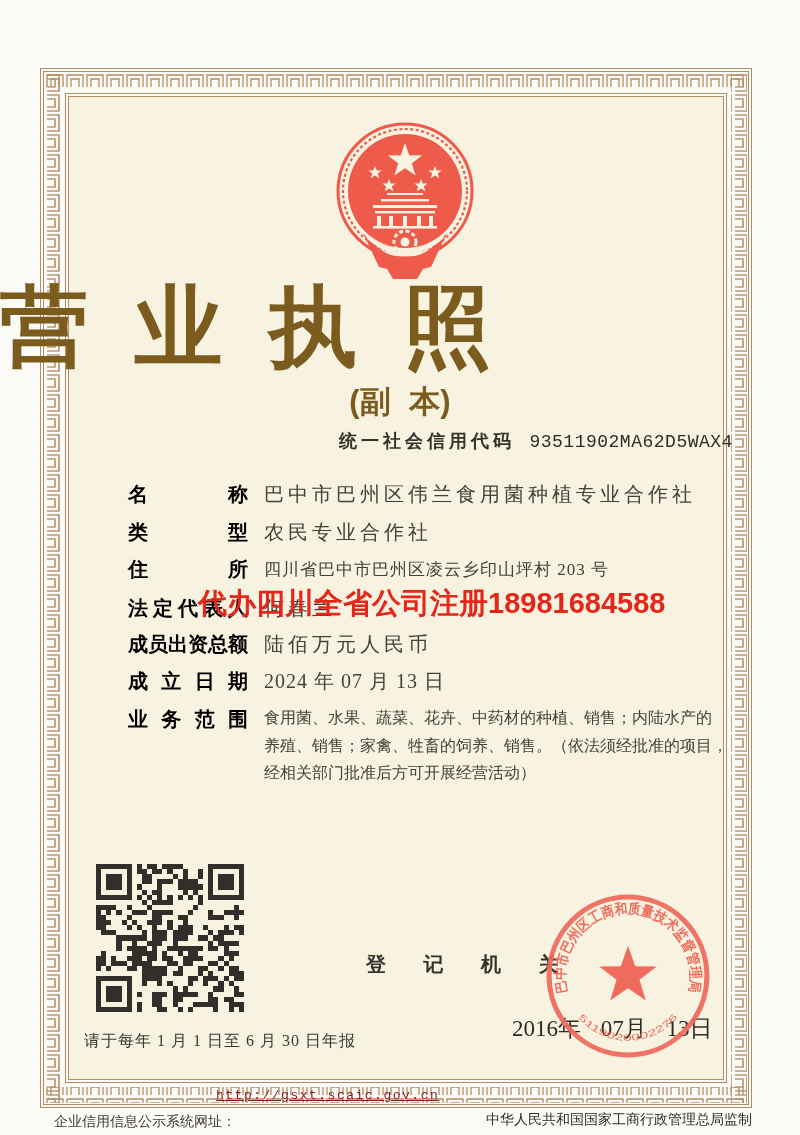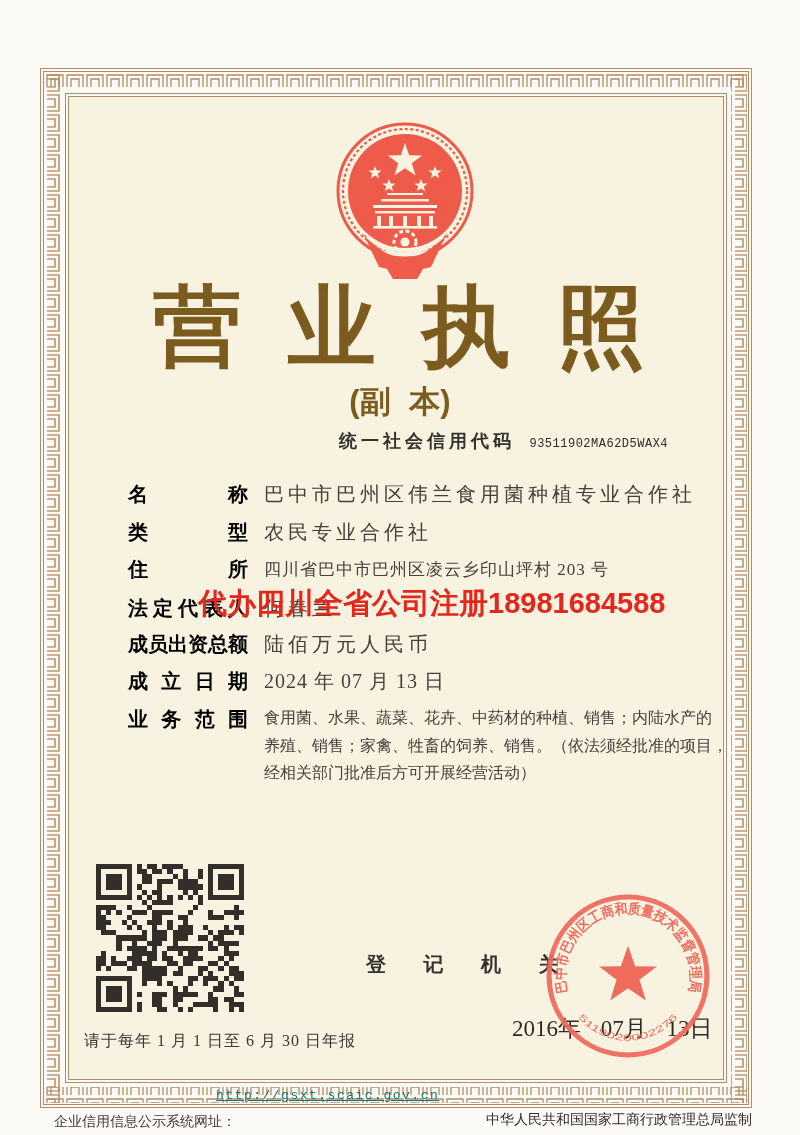--- a/index.html
+++ b/index.html
@@ -13,32 +13,32 @@
   
   .frame{left:40px;top:68px;width:710px;height:1038px;border:1px solid #b28c62;}
   .band{position:absolute;left:2px;top:2px;right:2px;bottom:2px;border:1px solid #b28c62;}
   .meander-svg{position:absolute;left:1px;top:1px;}
   .paper{position:absolute;left:21px;top:21px;right:21px;bottom:21px;border:1px solid #b28c62;}
   .paper-inner{position:absolute;left:2px;top:2px;right:2px;bottom:2px;border:1px solid #b28c62;background:#f8f2e0;}
 
   
   .emblem{left:333px;top:121px;width:144px;height:158px;}
   .title{
-    left:0;right:0;top:281px;text-align:center;
+    left:0;right:0;top:281px;text-align:left;
     font-size:88px;line-height:1.05;font-weight:800;color:#7b5c1e;
     word-spacing:18px;letter-spacing:2px;
     font-family:"Liberation Sans","DejaVu Sans",sans-serif;
   }
   .subtitle{
     left:0;right:0;top:381px;text-align:center;
     font-size:31px;font-weight:600;color:#7b5c1e;word-spacing:10px;
   }
   .credit-line{left:339px;top:429px;white-space:nowrap;}
   .credit-label{font-size:18px;font-weight:700;letter-spacing:4px;color:#35322c;}
-  .credit-value{font-size:12px;letter-spacing:0.5px;color:#2f2c27;
+  .credit-value{font-size:18px;letter-spacing:0.5px;color:#2f2c27;
     font-family:"Liberation Mono","DejaVu Sans Mono",monospace;margin-left:10px;}
 
   
   .row-label{
     left:128px;width:120px;
     font-size:20px;font-weight:700;color:#000000;
     text-align:justify;text-align-last:justify;
     font-family:"Liberation Sans","DejaVu Sans",sans-serif;
   }
   .row-value{
@@ -62,21 +62,21 @@
   .annual-note{left:84px;top:1031px;font-size:16px;letter-spacing:1px;color:#3c3833;
     font-family:"Liberation Serif","DejaVu Serif",serif;}
   .registrar{left:366px;top:951px;font-size:20px;font-weight:600;letter-spacing:16px;
     color:#35322c;white-space:nowrap;}
   .issue-date{left:512px;top:1013px;font-size:23px;color:#2e2b27;word-spacing:14px;
     white-space:nowrap;font-family:"Liberation Serif","DejaVu Serif",serif;z-index:5;}
   .seal{left:542px;top:890px;width:172px;height:172px;z-index:10;opacity:0.92;pointer-events:none;}
 
   .url-stamp{
     left:216px;top:1088px;z-index:20;
-    font-size:13px;letter-spacing:1.5px;color:#0f766e;
+    font-size:13px;letter-spacing:1.5px;color:#7f1d1d;
     text-decoration:underline;
     font-family:"Liberation Mono","DejaVu Sans Mono",monospace;
   }
   .footer-left{left:54px;top:1113px;font-size:14px;color:#3f3b35;
     font-family:"Liberation Serif","DejaVu Serif",serif;text-align:center;}
   .footer-right{left:486px;top:1111px;font-size:14px;color:#302d28;
     font-family:"Liberation Serif","DejaVu Serif",serif;}
 </style>
 </head>
 <body>

